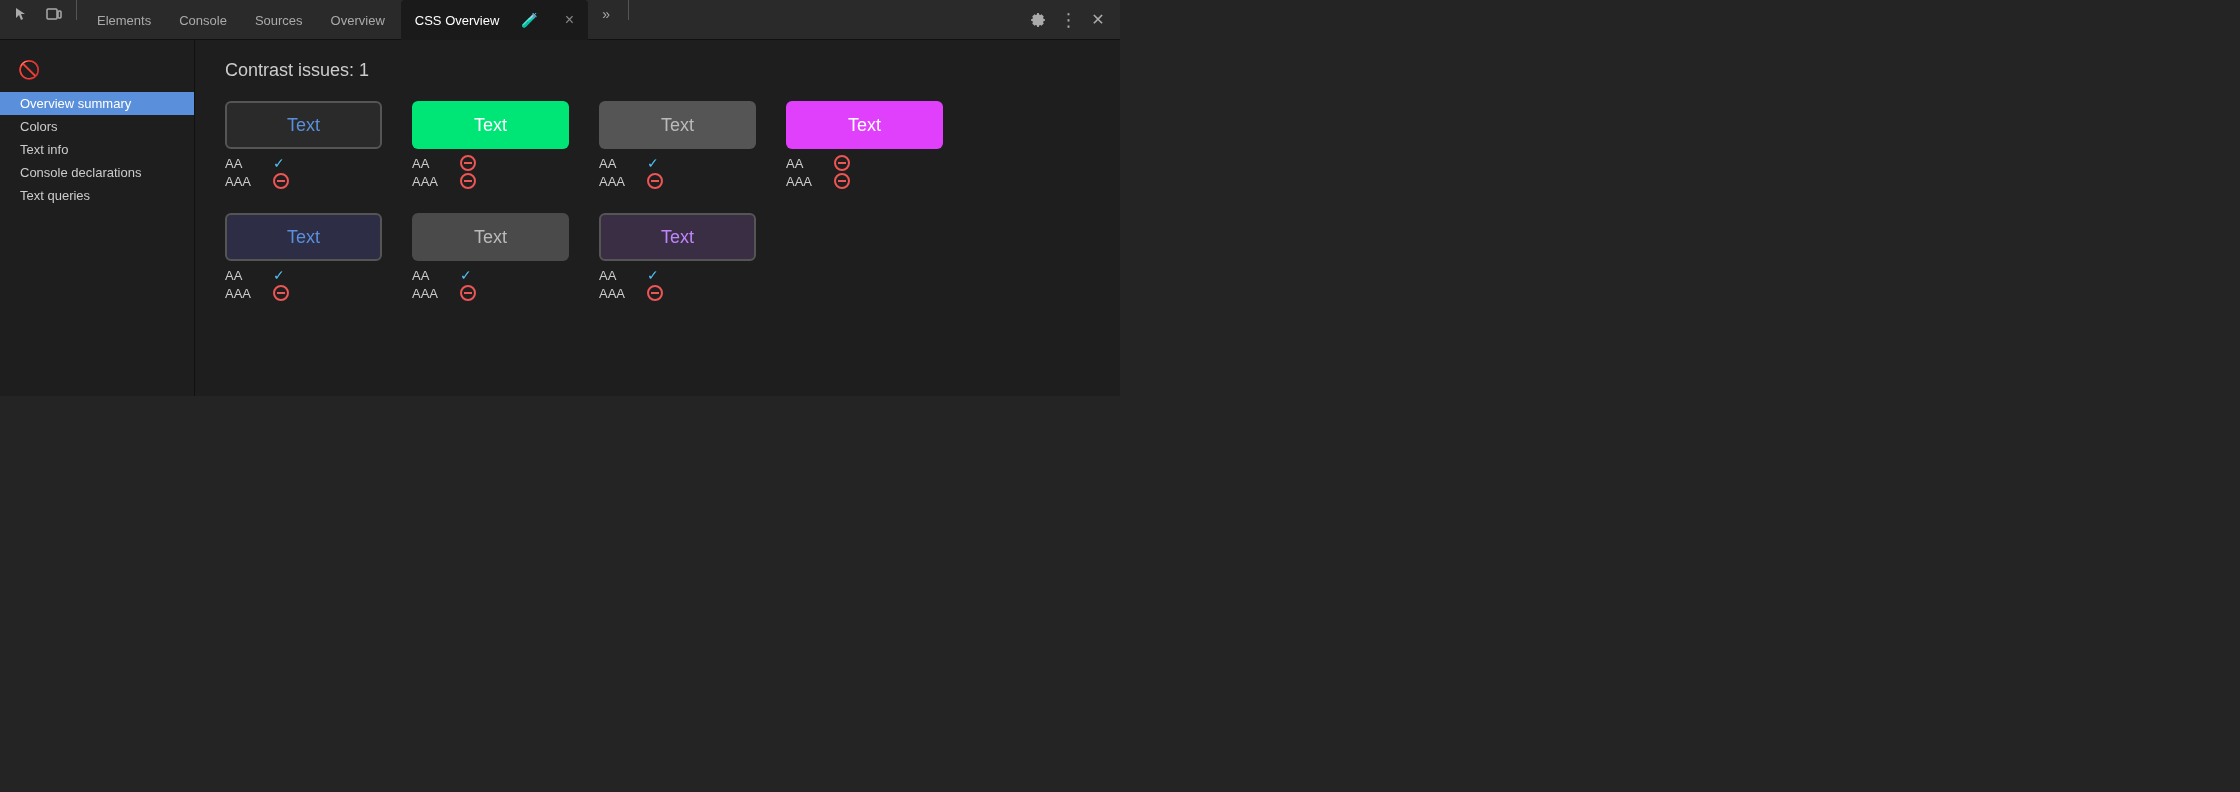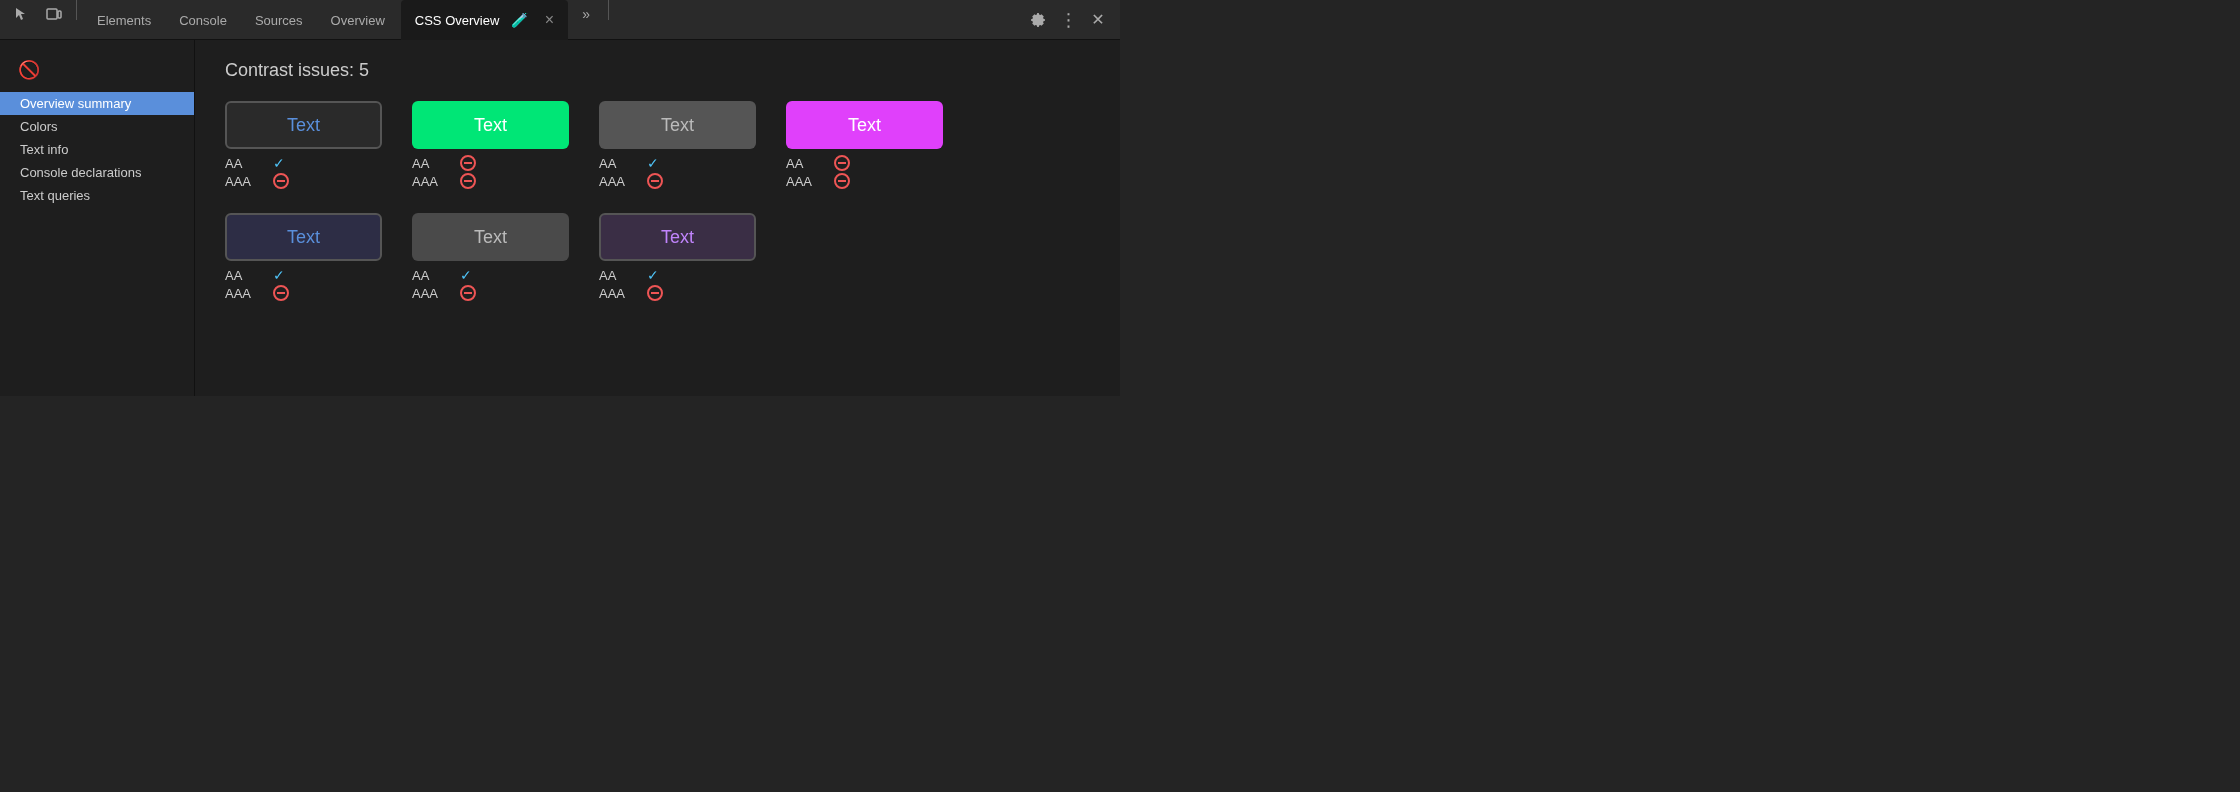--- a/index.html
+++ b/index.html
@@ -48,21 +48,21 @@
     }
     .toolbar-tab-active-bg {
       display: flex; align-items: center;
       padding: 8px 14px;
       height: 40px;
       background: #1a1a1a;
       color: #fff;
       font-size: 13px;
       cursor: pointer;
       white-space: nowrap;
-      gap: 12px;
+      gap: 22px;
       border-radius: 4px 4px 0 0;
     }
     .tab-flask {
       font-size: 14px;
     }
     .tab-close {
       font-size: 16px;
       color: #888;
       margin-left: 4px;
       cursor: pointer;
@@ -262,21 +262,21 @@
     </div>
     <div class="sidebar-item">
       <span>Console declarations</span>
     </div>
     <div class="sidebar-item">
       <span>Text queries</span>
     </div>
   </div>
 
   <div class="content">
-    <div class="contrast-title">Contrast issues: 5</div>
+    <div class="contrast-title">Contrast issues: 1</div>
 
     <div class="contrast-grid">
 
       <div class="contrast-row">
 
         <div class="contrast-item">
           <div class="contrast-box box-dark-border">
             <span class="text-blue">Text</span>
           </div>
           <div class="contrast-checks">

